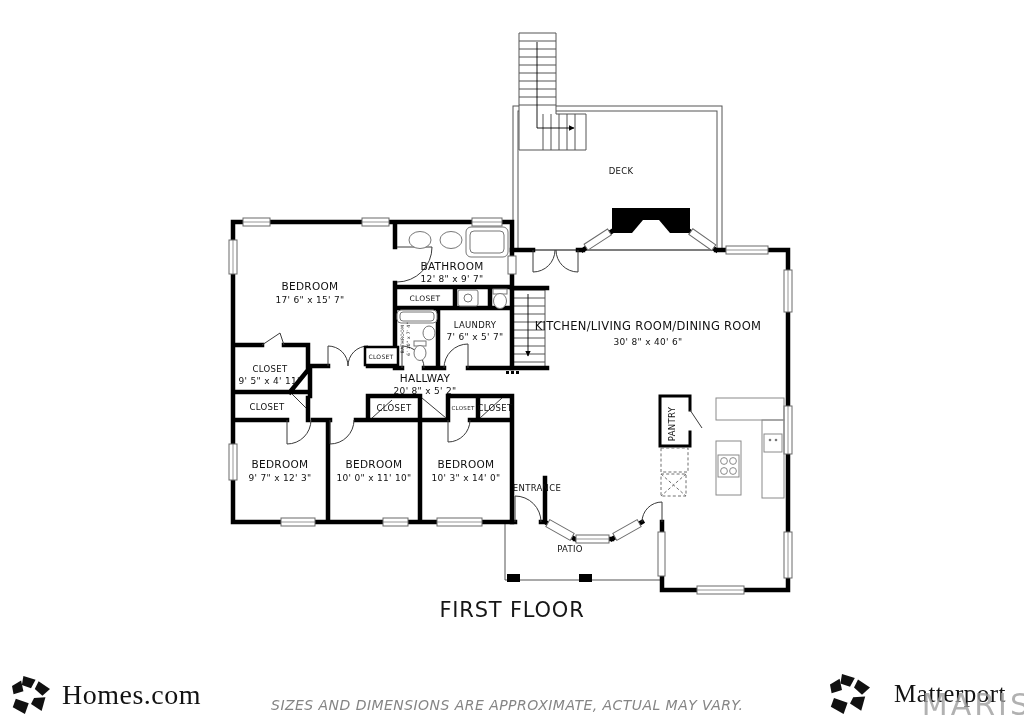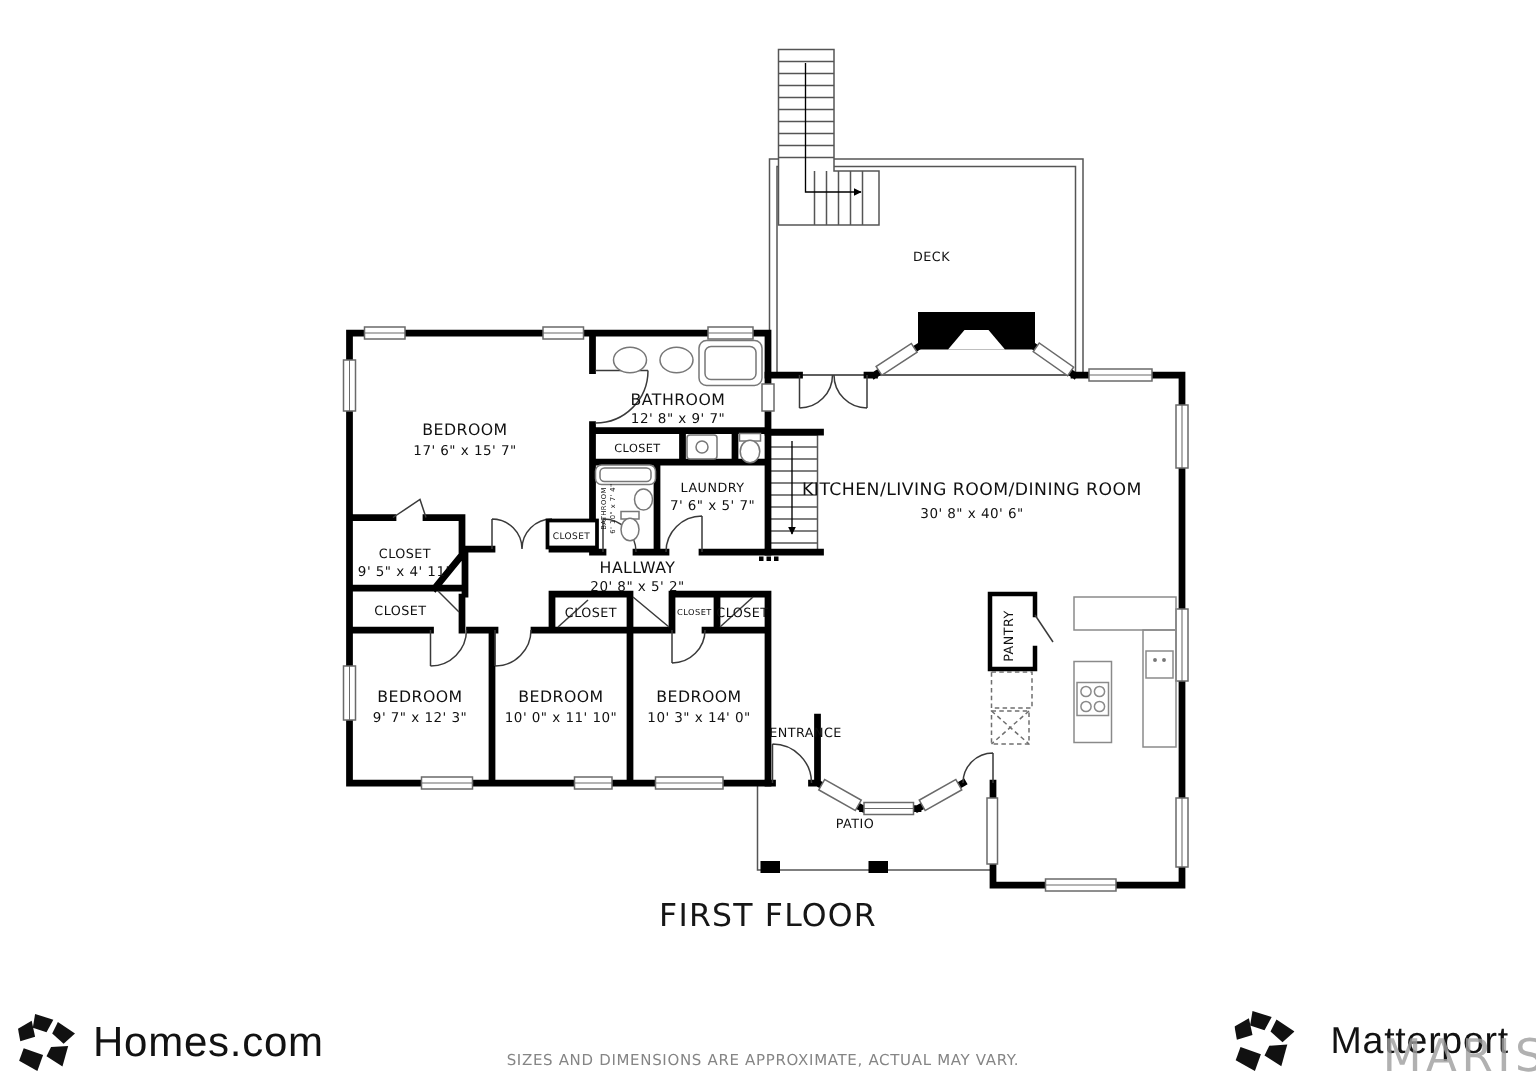--- a/index.html
+++ b/index.html
@@ -26,25 +26,25 @@
   .cl-strip{font-size:7.5px;}
   .cl-tiny{font-size:5.5px;}
   .cl-mini{font-size:6px;}
   .small-room{font-size:8.5px;}
   .vtiny{font-size:4.5px;}
   .floor-title{font-size:21px;letter-spacing:.8px;fill:#161616;}
   
   .logo{position:absolute;display:flex;align-items:center;gap:12px;color:#121212;}
   #homes-logo{left:12px;bottom:9px;}
   #matterport-logo{right:18px;bottom:9px;gap:24px;}
-  .logo-text-serif{font-family:Liberation Sans, sans-serif;}
+  .logo-text-serif{font-family:Liberation Serif, serif;}
   #homes-logo .logo-text-serif{font-size:28px;letter-spacing:.5px;}
   #matterport-logo .logo-text-serif{font-size:25px;letter-spacing:.5px;}
   #disclaimer{position:absolute;left:50%;transform:translateX(-51%);bottom:10px;
-      font-size:10px;color:#858585;letter-spacing:.45px;white-space:nowrap;}
+      font-size:14px;color:#858585;letter-spacing:.45px;white-space:nowrap;font-style:italic;}
   #maris-watermark{position:absolute;right:-8px;bottom:1px;font-size:30px;color:#9e9e9e;
       letter-spacing:3px;opacity:.8;z-index:5;}
 </style>
 </head>
 <body>
 
 <div id="page">
 
 <svg id="plan-svg" width="1024" height="723" viewBox="0 0 1024 723">
   <defs>

